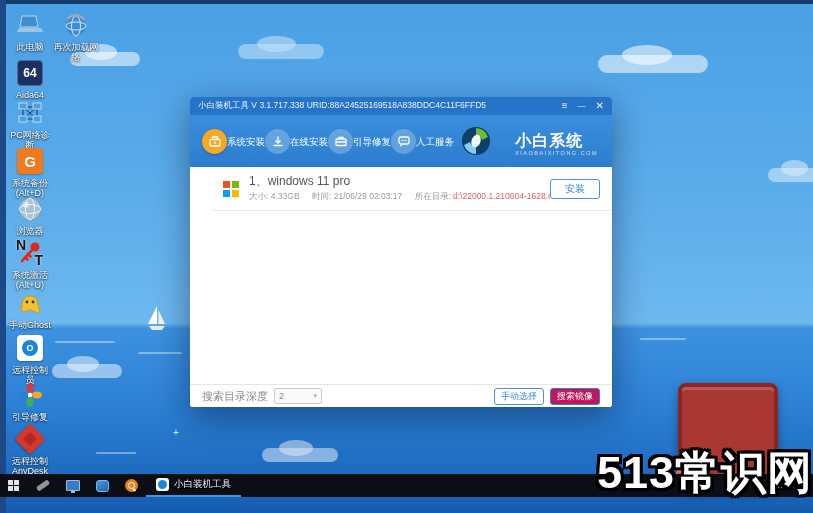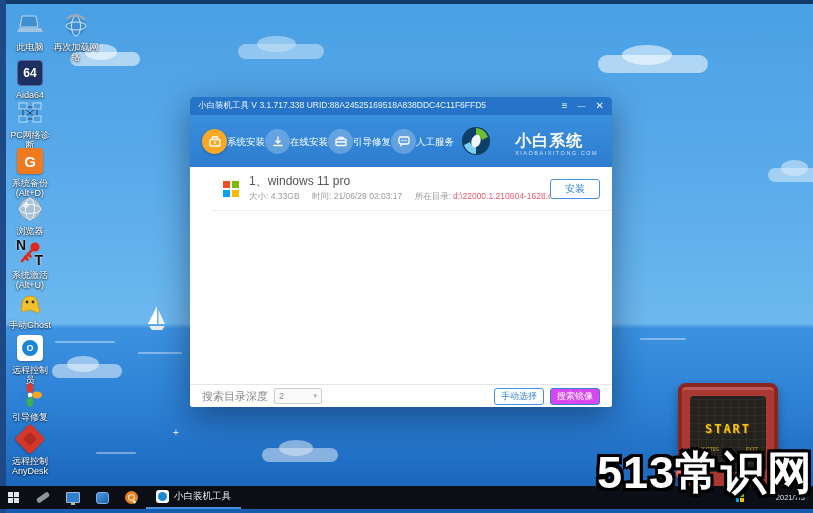--- a/index.html
+++ b/index.html
@@ -61,37 +61,37 @@
   .rowmeta .dirv { color:#e05c6e; margin-left:2px; }
   .btn-install { width:50px; height:20px; border:1px solid #4a90e2; border-radius:3px; background:#fff; color:#3a87d8;
     font-size:10px; display:flex; align-items:center; justify-content:center; cursor:pointer; flex:0 0 auto; }
 
   .footer { height:23px; border-top:1px solid #e6e6e6; background:#fff; display:flex; align-items:center; padding:0 12px; gap:6px; flex:0 0 auto; }
   .footer .flabel { font-size:11px; color:#888; }
   .fselect { width:48px; height:16px; border:1px solid #ccc; border-radius:2px; display:flex; align-items:center;
     justify-content:space-between; padding:0 4px; font-size:9px; color:#888; cursor:pointer; background:#fafafa; }
   .fbtn { height:17px; border-radius:3px; font-size:9px; display:flex; align-items:center; justify-content:center; cursor:pointer; padding:0 6px; }
   .fbtn.manual { margin-left:auto; border:1px solid #4a90e2; color:#3a87d8; background:#fff; }
-  .fbtn.search { background:#d946ef; color:#fff; border:1px solid #2f81d8; }
+  .fbtn.search { background:#be185d; color:#fff; border:1px solid #2f81d8; }
 
   
   .arcade { position:absolute; left:678px; top:383px; width:100px; height:107px; background:#a93832;
     border-radius:8px; border:4px solid #8c2420; box-shadow:inset 0 3px 0 rgba(255,255,255,.18), 0 4px 10px rgba(0,0,0,.35); }
   .arcade .screen2 { position:absolute; left:8px; top:9px; right:8px; bottom:14px; background:#24221d; border-radius:4px;
     background-image:repeating-linear-gradient(0deg,rgba(255,255,255,.045) 0 1px,transparent 1px 8px),
                      repeating-linear-gradient(90deg,rgba(255,255,255,.045) 0 1px,transparent 1px 8px); }
   .arcade .stitle { position:absolute; top:26px; width:100%; text-align:center; color:#f5c518; font-family:"DejaVu Sans Mono",monospace;
     font-weight:bold; font-size:12px; letter-spacing:2px; text-shadow:1px 1px 0 #7a5200; }
   .arcade .srow { position:absolute; top:50px; left:8px; right:8px; display:flex; justify-content:space-between;
     color:#d8a92c; font-family:"DejaVu Sans Mono",monospace; font-size:5px; }
   .arcade .ball { position:absolute; left:-6px; bottom:6px; width:13px; height:13px; border-radius:50%;
     background:radial-gradient(circle at 35% 30%,#ff7a6a,#d8241a); box-shadow:0 2px 3px rgba(0,0,0,.4); }
 
   
-  .taskbar { position:absolute; left:0; bottom:4px; width:813px; height:23px; background:#0b0e14; display:flex; align-items:center; z-index:5; }
+  .taskbar { position:absolute; left:0; bottom:16px; width:813px; height:23px; background:#0b0e14; display:flex; align-items:center; z-index:5;text-decoration:underline; }
   .tbitem { height:23px; display:flex; align-items:center; justify-content:center; padding:0 8px; cursor:pointer; }
   .startlogo { width:12px; height:12px; display:grid; grid-template-columns:5px 5px; grid-template-rows:5px 5px; gap:1px; }
   .startlogo i { background:#dfe6ec; display:block; }
   .tb-tool { width:14px; height:5px; background:#8d949c; border-radius:2px; transform:rotate(-35deg); }
   .tb-monitor { width:14px; height:11px; border:1px solid #aeb8c2; background:#2f7fd0; border-radius:1px; position:relative; }
   .tb-monitor::after { content:""; position:absolute; left:4px; bottom:-3px; width:4px; height:2px; background:#aeb8c2; }
   .tb-pc { width:13px; height:12px; background:linear-gradient(145deg,#4a9ae0,#1f5fae); border-radius:3px; border:1px solid #7fb4e6; }
   .tb-search { width:13px; height:13px; border-radius:50%; background:#e8821e; position:relative; }
   .tb-search::before { content:""; position:absolute; left:3px; top:3px; width:5px; height:5px; border:1.5px solid #fff; border-radius:50%; }
   .tb-search::after { content:""; position:absolute; right:2px; bottom:2px; width:3px; height:1.5px; background:#fff; transform:rotate(45deg); }
@@ -257,27 +257,20 @@
       <div class="ic">
           <div class="anydesk"></div>
         </div>
       <div class="lbl">远程控制
 AnyDesk</div>
     </div>
 
   </div>
 
   <div class="arcade">
-    <div class="screen2">
-      <div class="stitle">START</div>
-      <div class="srow">
-        <span>INVITES</span>
-        <span>EXIT</span>
-      </div>
-    </div>
     <div class="ball"></div>
   </div>
 
   <div class="appwin">
 
     <div class="titlebar">
       <div class="ttxt">小白装机工具 V 3.1.717.338 URID:88A24525169518A838DDC4C11F6FFD5</div>
       <div class="winctl">
         <span>≡</span>
         <span style="font-size:8px;">—</span>

